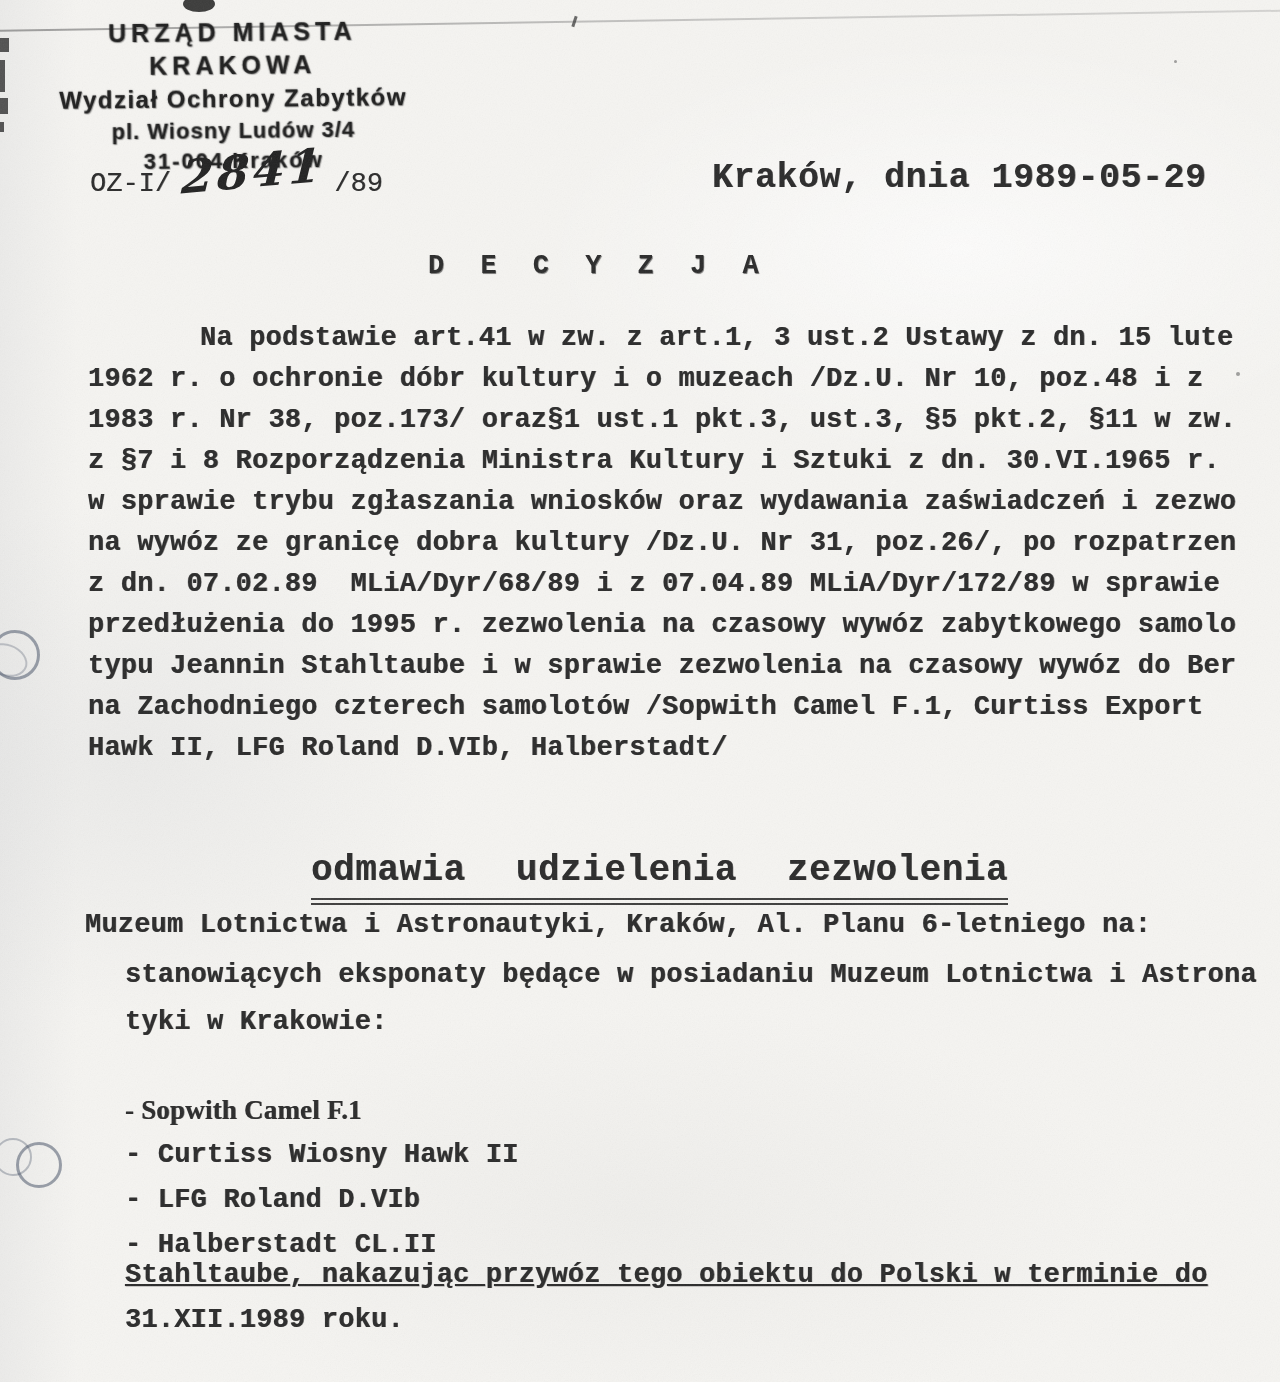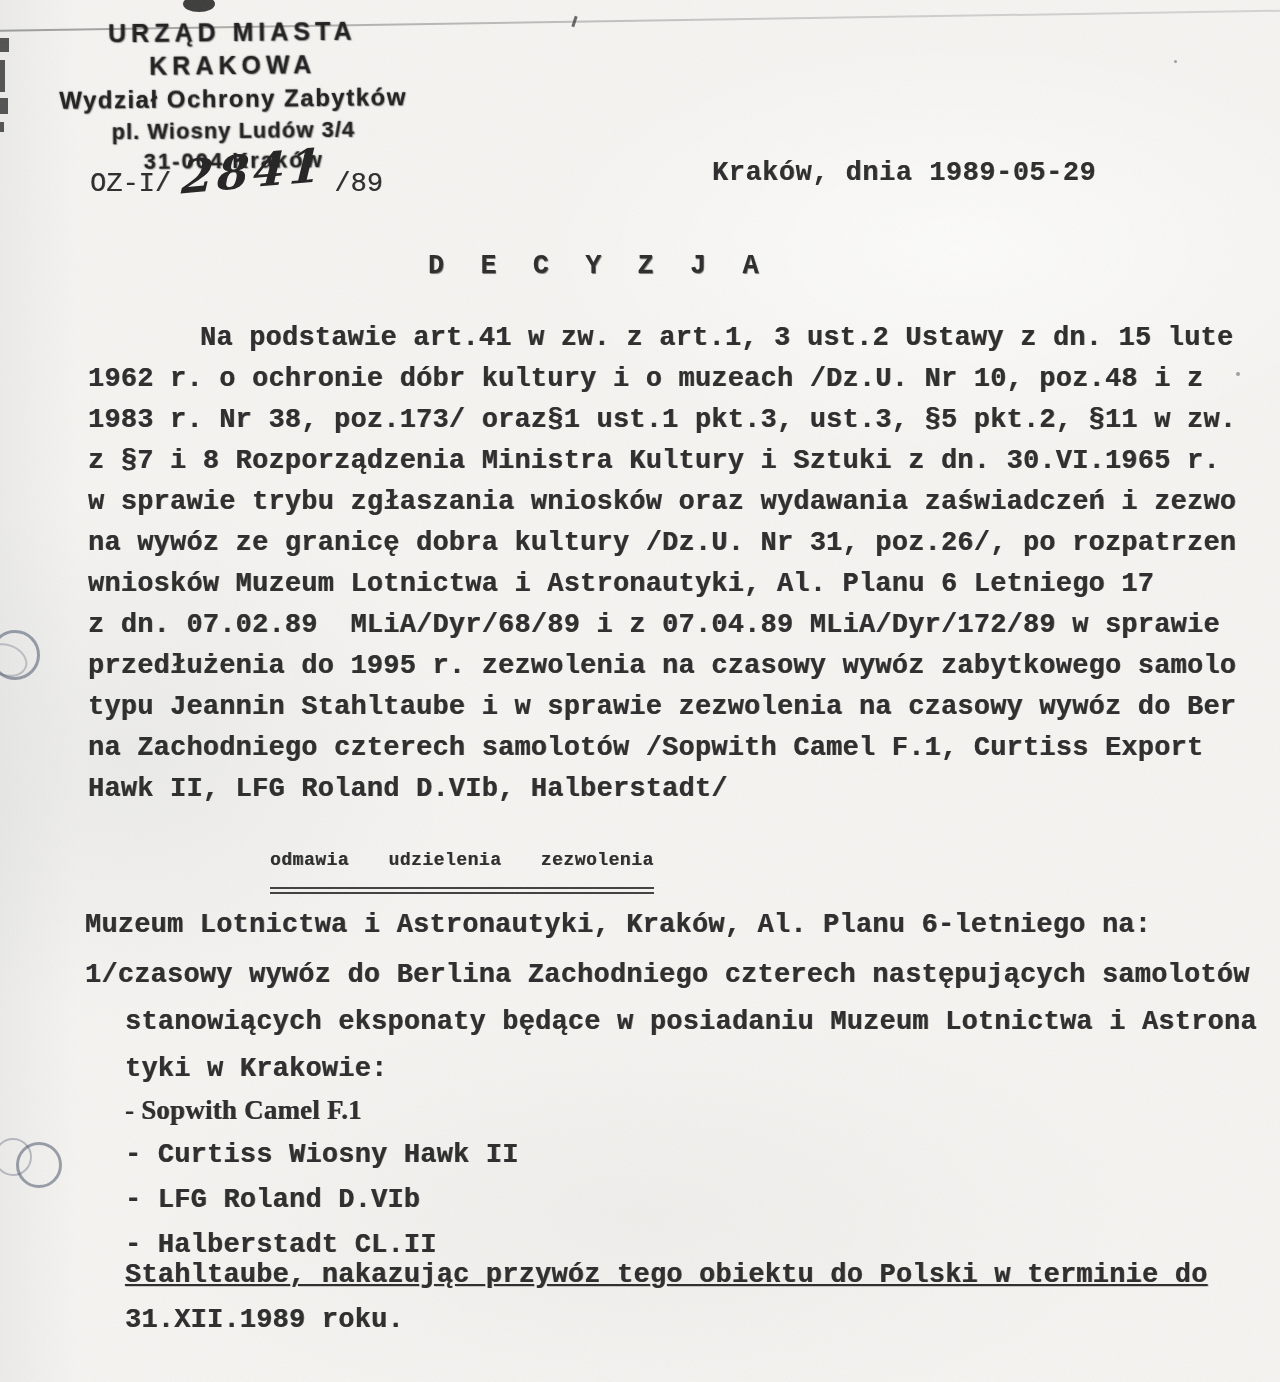--- a/index.html
+++ b/index.html
@@ -59,38 +59,39 @@
     display: inline-block;
     font-family: "DejaVu Serif", serif;
     font-style: italic; font-weight: 700;
     font-size: 46px; line-height: 40px;
     letter-spacing: 4px;
     transform: rotate(-5deg) skewX(-8deg) translateY(-4px);
     color: #222;
   }
   .dateline {
     position: absolute; left: 712px; top: 158px;
-    font-weight: 700; font-size: 27px; letter-spacing: 0.5px;
+    font-weight: 700; font-size: 35px; letter-spacing: 0.5px;
     text-shadow: 0.6px 0.4px 0.6px rgba(35,35,35,0.55);
   }
   
   .doc-title {
     position: absolute; left: 428px; top: 251px;
     font-weight: 700; font-size: 27px; letter-spacing: 10px;
     text-shadow: 0.7px 0.5px 0.7px rgba(35,35,35,0.6);
   }
   
   .ruling-heading { position: absolute; left: 270px; top: 850px; }
   .ruling-heading .underlined {
     display: inline-block;
-    font-weight: 700; font-size: 18px;
+    font-weight: 700; font-size: 36px;
     word-spacing: 28px; letter-spacing: 0.5px;
-    padding-bottom: 17px;
+    padding-bottom: 7px;
     border-bottom: 7px double rgba(30,30,30,0.85);
     text-shadow: 0.6px 0.4px 0.6px rgba(35,35,35,0.55);
+    margin-left: 41px;
   }
   
   .fold-line {
     position: absolute; left: -10px; top: 30px; width: 1400px; height: 1.5px;
     background: linear-gradient(90deg, rgba(110,110,110,0.65), rgba(130,130,130,0.35) 60%, rgba(140,140,140,0.3));
     transform: rotate(-0.9deg); transform-origin: left center;
   }
   .hole { position: absolute; border-radius: 50%; border: 3px solid rgba(75,85,105,0.55); }
   .hole-1 { left: -10px; top: 630px; width: 44px; height: 44px; }
   .hole-1b { left: -16px; top: 644px; width: 40px; height: 28px; border-width: 2px; border-color: rgba(75,85,105,0.3); transform: rotate(20deg); }
@@ -141,38 +142,36 @@
 
   <div class="doc-title">D E C Y Z J A</div>
 
   <div class="tblock para" style="left:88px; top:318px;">
     <div class="tline">Na podstawie art.41 w zw. z art.1, 3 ust.2 Ustawy z dn. 15 lute</div>
     <div class="tline">1962 r. o ochronie dóbr kultury i o muzeach /Dz.U. Nr 10, poz.48 i z</div>
     <div class="tline">1983 r. Nr 38, poz.173/ oraz§1 ust.1 pkt.3, ust.3, §5 pkt.2, §11 w zw.</div>
     <div class="tline">z §7 i 8 Rozporządzenia Ministra Kultury i Sztuki z dn. 30.VI.1965 r.</div>
     <div class="tline">w sprawie trybu zgłaszania wniosków oraz wydawania zaświadczeń i zezwo</div>
     <div class="tline">na wywóz ze granicę dobra kultury /Dz.U. Nr 31, poz.26/, po rozpatrzen</div>
-    <div class="tline">wniosków Muzeum Lotnictwa i Astronautyki, Al. Planu 6 Letniego 17</div>
     <div class="tline">z dn. 07.02.89  MLiA/Dyr/68/89 i z 07.04.89 MLiA/Dyr/172/89 w sprawie</div>
     <div class="tline">przedłużenia do 1995 r. zezwolenia na czasowy wywóz zabytkowego samolo</div>
     <div class="tline">typu Jeannin Stahltaube i w sprawie zezwolenia na czasowy wywóz do Ber</div>
     <div class="tline">na Zachodniego czterech samolotów /Sopwith Camel F.1, Curtiss Export</div>
     <div class="tline">Hawk II, LFG Roland D.VIb, Halberstadt/</div>
   </div>
 
   <div class="ruling-heading">
     <span class="underlined">odmawia udzielenia zezwolenia</span>
   </div>
 
   <div class="tblock" style="left:85px; top:905px;">
     <div class="tline">Muzeum Lotnictwa i Astronautyki, Kraków, Al. Planu 6-letniego na:</div>
   </div>
 
   <div class="tblock" style="left:85px; top:952px;">
-    <div class="tline listline">1/czasowy wywóz do Berlina Zachodniego czterech następujących samolotów</div>
     <div class="tline listline indent">stanowiących eksponaty będące w posiadaniu Muzeum Lotnictwa i Astrona</div>
     <div class="tline listline indent">tyki w Krakowie:</div>
   </div>
 
   <div class="tblock" style="left:125px; top:1088px;">
     <div class="tline" style="line-height:45px;font-family:Liberation Serif, serif;">- Sopwith Camel F.1</div>
     <div class="tline" style="line-height:45px;">- Curtiss Wiosny Hawk II</div>
     <div class="tline" style="line-height:45px;">- LFG Roland D.VIb</div>
     <div class="tline" style="line-height:45px;">- Halberstadt CL.II</div>
   </div>

